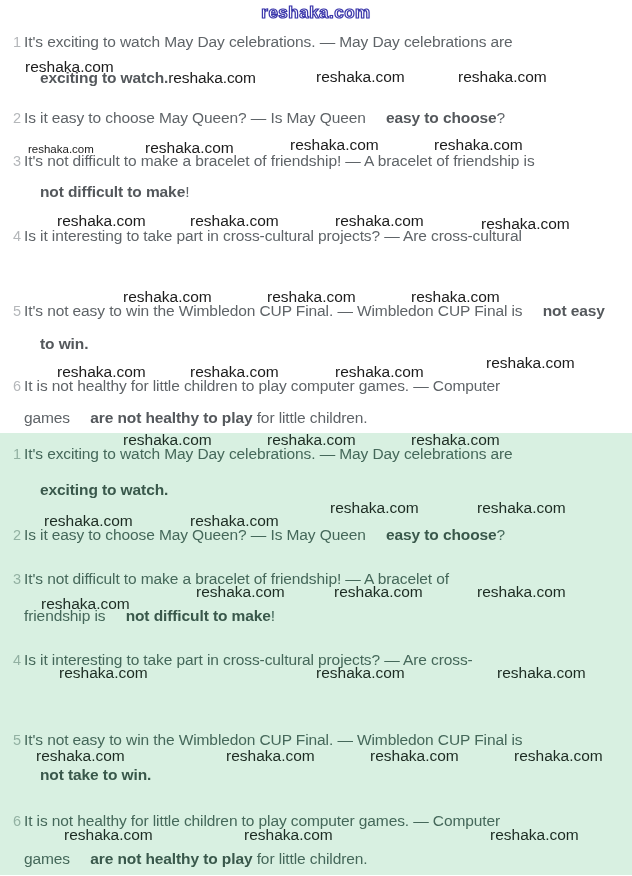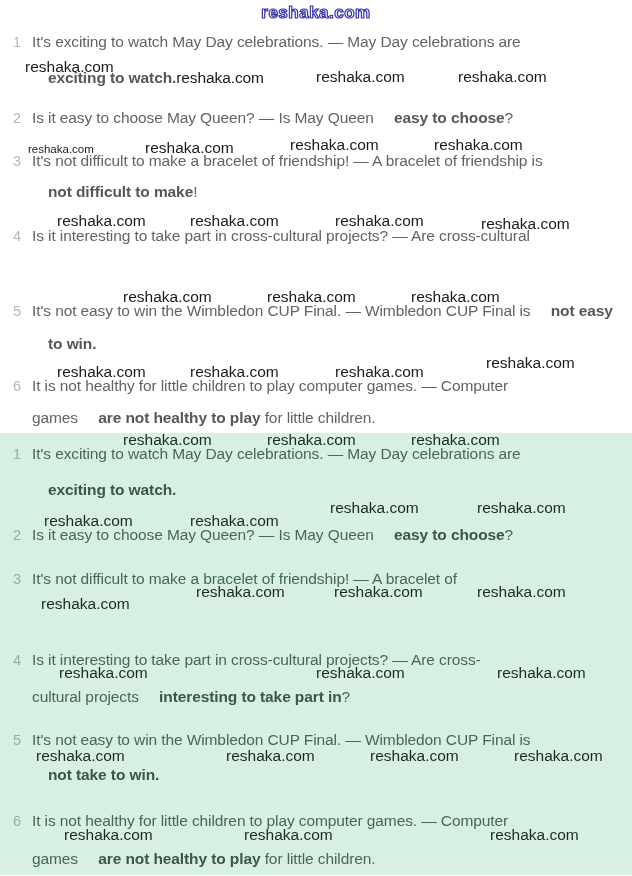--- a/index.html
+++ b/index.html
@@ -6,21 +6,21 @@
   .page{
     position:relative;width:632px;height:875px;overflow:hidden;
     background:#ffffff;
     font-family:"Liberation Sans","DejaVu Sans",sans-serif;
   }
   .sec-green{
     position:absolute;left:0;top:433px;width:632px;height:443px;
     background:#d8f0e1;
   }
   .line{
-    position:absolute;left:32px;white-space:nowrap;
+    position:absolute;left:24px;white-space:nowrap;
     font-size:15.5px;line-height:16px;letter-spacing:-0.1px;
   }
   .sec-w .line, .w-line{color:#5f6468;}
   .g-line{color:#45685a;}
   .b{font-weight:700;margin-left:16px;}
   .w-line .b{color:#54585c;}
   .g-line .b{color:#39584b;}
   .num{
     position:absolute;left:13px;white-space:nowrap;
     font-size:14.5px;line-height:16px;
@@ -96,24 +96,24 @@
 
   <span class="num g-num" style="top:446px">1</span>
   <div class="line g-line" style="top:446px"><span>It's exciting to watch May Day celebrations. — May Day celebrations are</span></div>
   <div class="line g-line" style="top:482px"><span class="b">exciting to watch.</span></div>
 
   <span class="num g-num" style="top:527px">2</span>
   <div class="line g-line" style="top:527px"><span>Is it easy to choose May Queen? — Is May Queen </span><span class="b">easy to choose</span><span>?</span></div>
 
   <span class="num g-num" style="top:571px">3</span>
   <div class="line g-line" style="top:571px"><span>It's not difficult to make a bracelet of friendship! — A bracelet of</span></div>
+  <div class="line g-line" style="top:608px"><span>friendship is </span><span class="b">not difficult to make</span><span>!</span></div>
 
   <span class="num g-num" style="top:652px">4</span>
   <div class="line g-line" style="top:652px"><span>Is it interesting to take part in cross-cultural projects? — Are cross-</span></div>
-  <div class="line g-line" style="top:689px"><span>cultural projects </span><span class="b">interesting to take part in</span><span>?</span></div>
 
   <span class="num g-num" style="top:732px">5</span>
   <div class="line g-line" style="top:732px"><span>It's not easy to win the Wimbledon CUP Final. — Wimbledon CUP Final is</span></div>
   <div class="line g-line" style="top:767px"><span class="b">not take to win.</span></div>
 
   <span class="num g-num" style="top:813px">6</span>
   <div class="line g-line" style="top:813px"><span>It is not healthy for little children to play computer games. — Computer</span></div>
   <div class="line g-line" style="top:851px"><span>games </span><span class="b">are not healthy to play</span><span> for little children.</span></div>
 
   <span class="wm wm-g" style="left:123px;top:432px">reshaka.com</span>

